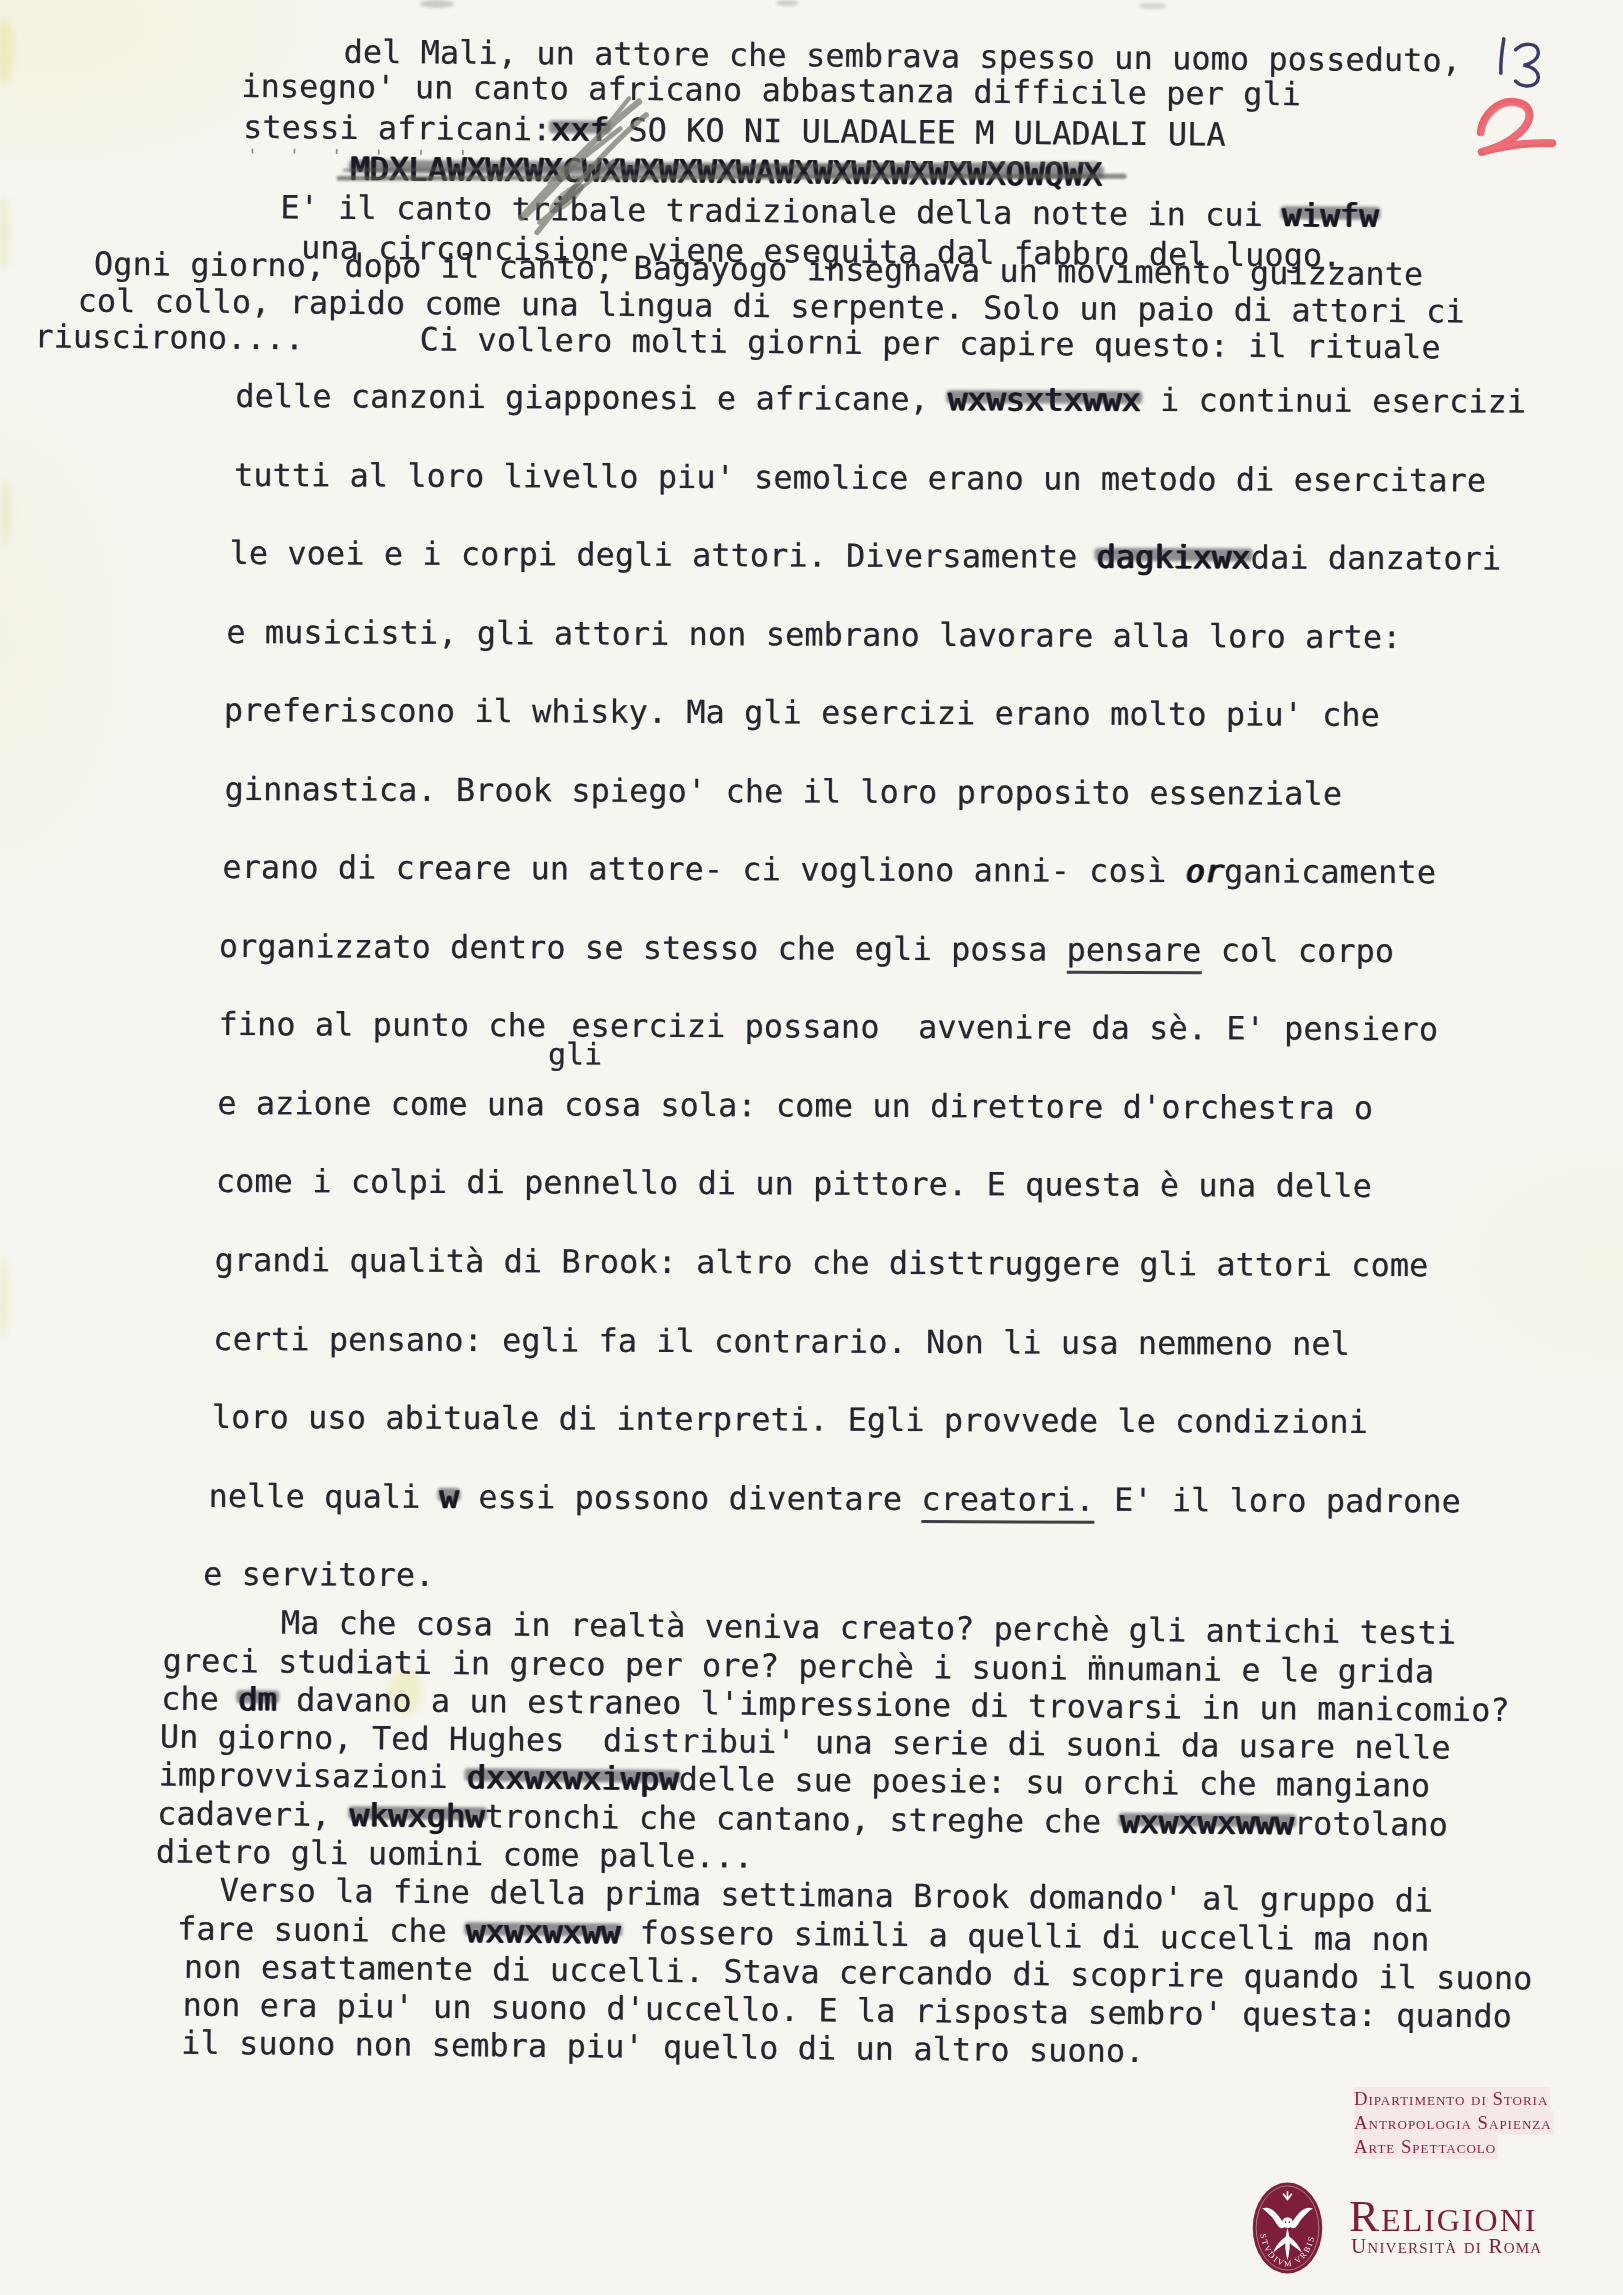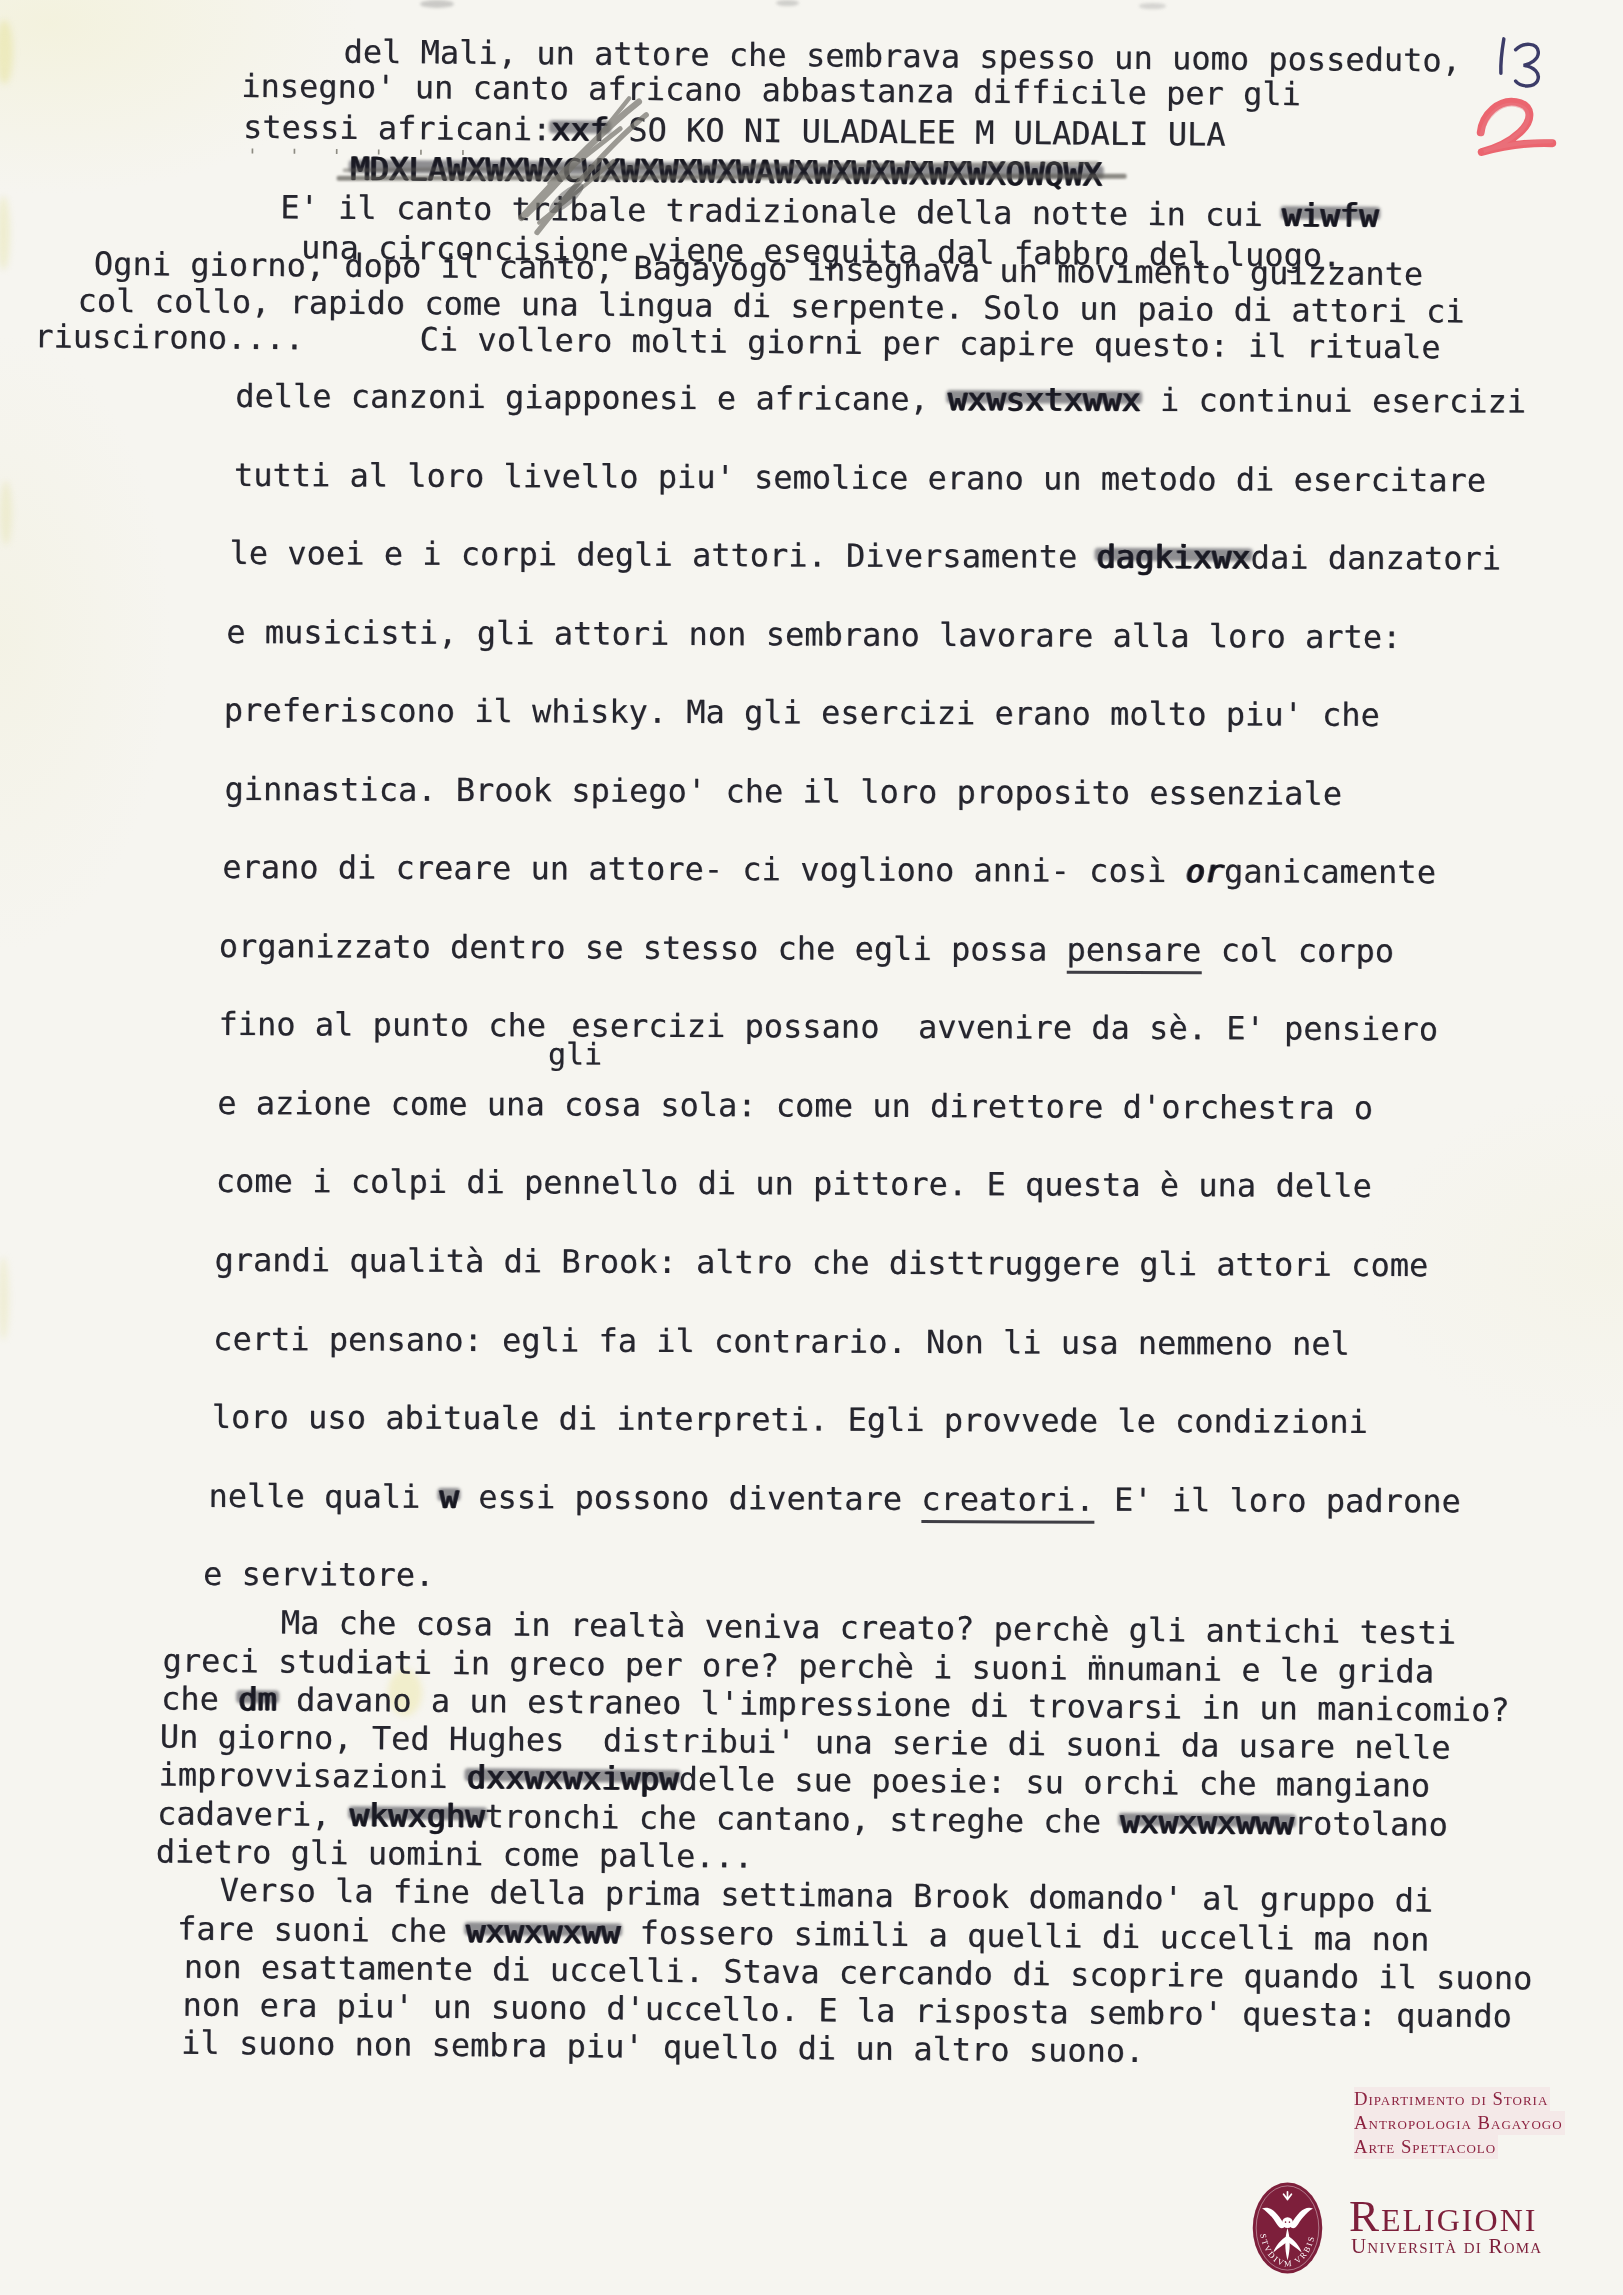--- a/index.html
+++ b/index.html
@@ -136,21 +136,21 @@
       <path d="M315 42 C252 92 172 182 92 282" stroke-width="11"></path>
       <path d="M280 8 C230 70 160 162 72 246" stroke-width="9"></path>
       <path d="M118 182 C160 150 212 110 262 70" stroke-width="10"></path>
       <path d="M96 262 C140 226 196 182 248 136" stroke-width="8"></path>
     </g>
     <ellipse cx="152" cy="212" rx="44" ry="15" transform="rotate(-40 152 212)" fill="rgba(70,70,72,.45)"></ellipse>
   </svg>
 
   <div class="dept">
     <div>Dipartimento di Storia</div>
-    <div>Antropologia Bagayogo</div>
+    <div>Antropologia Sapienza</div>
     <div>Arte Spettacolo</div>
   </div>
 
   <svg class="logo-emblem" width="73" height="94" viewBox="0 0 148 192">
     <ellipse cx="74" cy="96" rx="71" ry="93" fill="#7d1f3b"></ellipse>
     <ellipse cx="74" cy="96" rx="64" ry="86" fill="none" stroke="#ffffff" stroke-width="1.5" opacity=".55"></ellipse>
 
     <path d="M74 22 v16 M66 27 l8 11 M82 27 l-8 11" stroke="#fff" stroke-width="3.5" fill="none" stroke-linecap="round"></path>
 
     <path d="M69 92 C52 62 38 50 22 56 C30 60 44 74 52 88 C58 98 65 99 69 92 Z" fill="#fff"></path>

